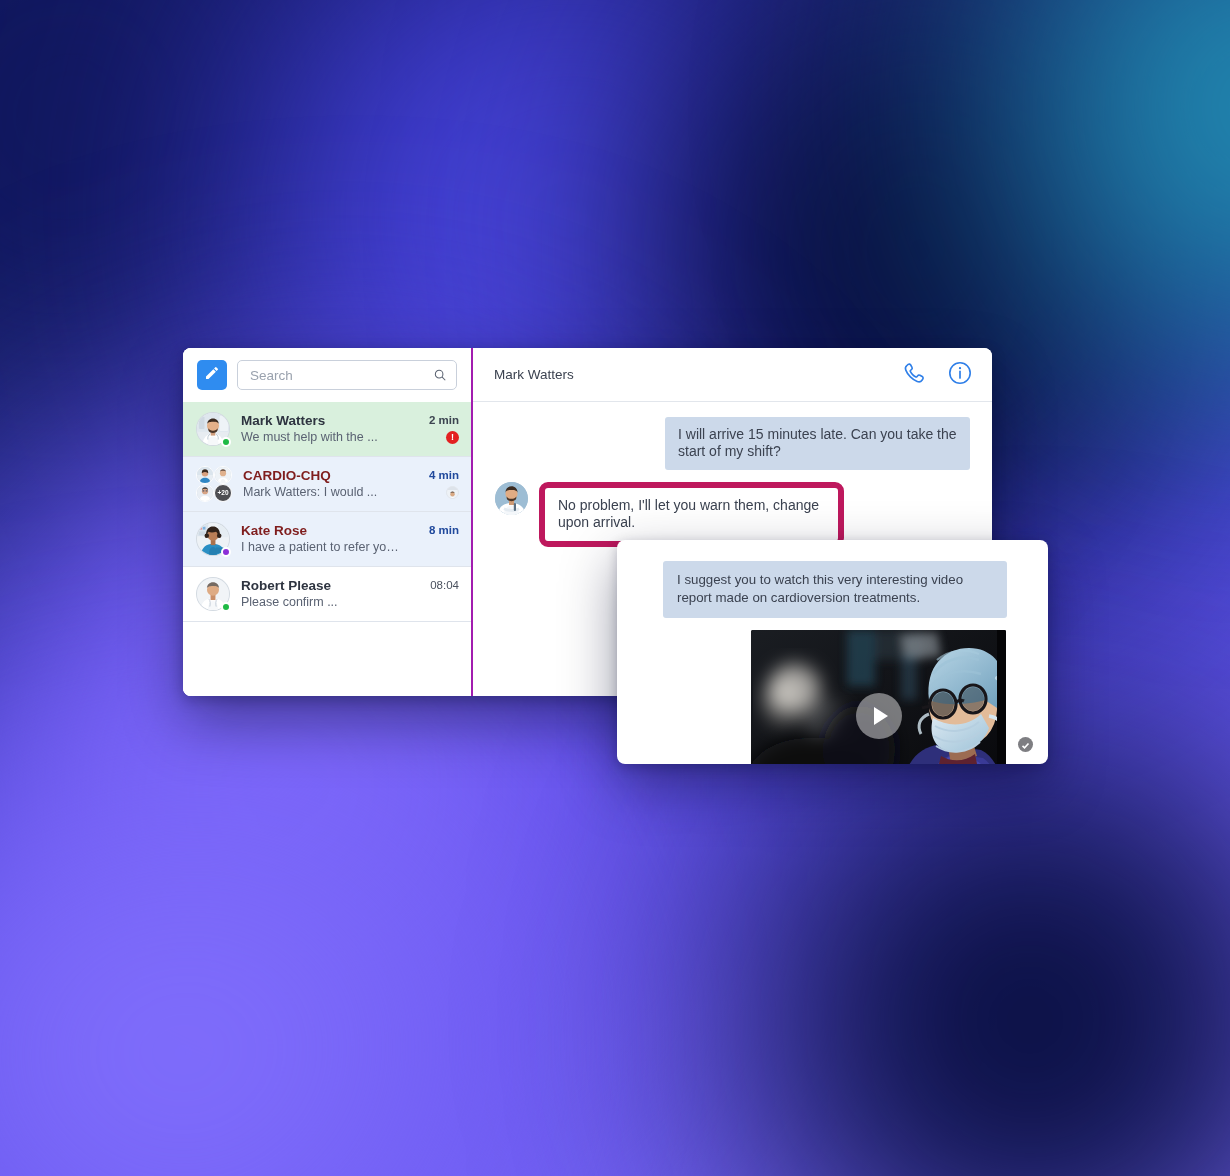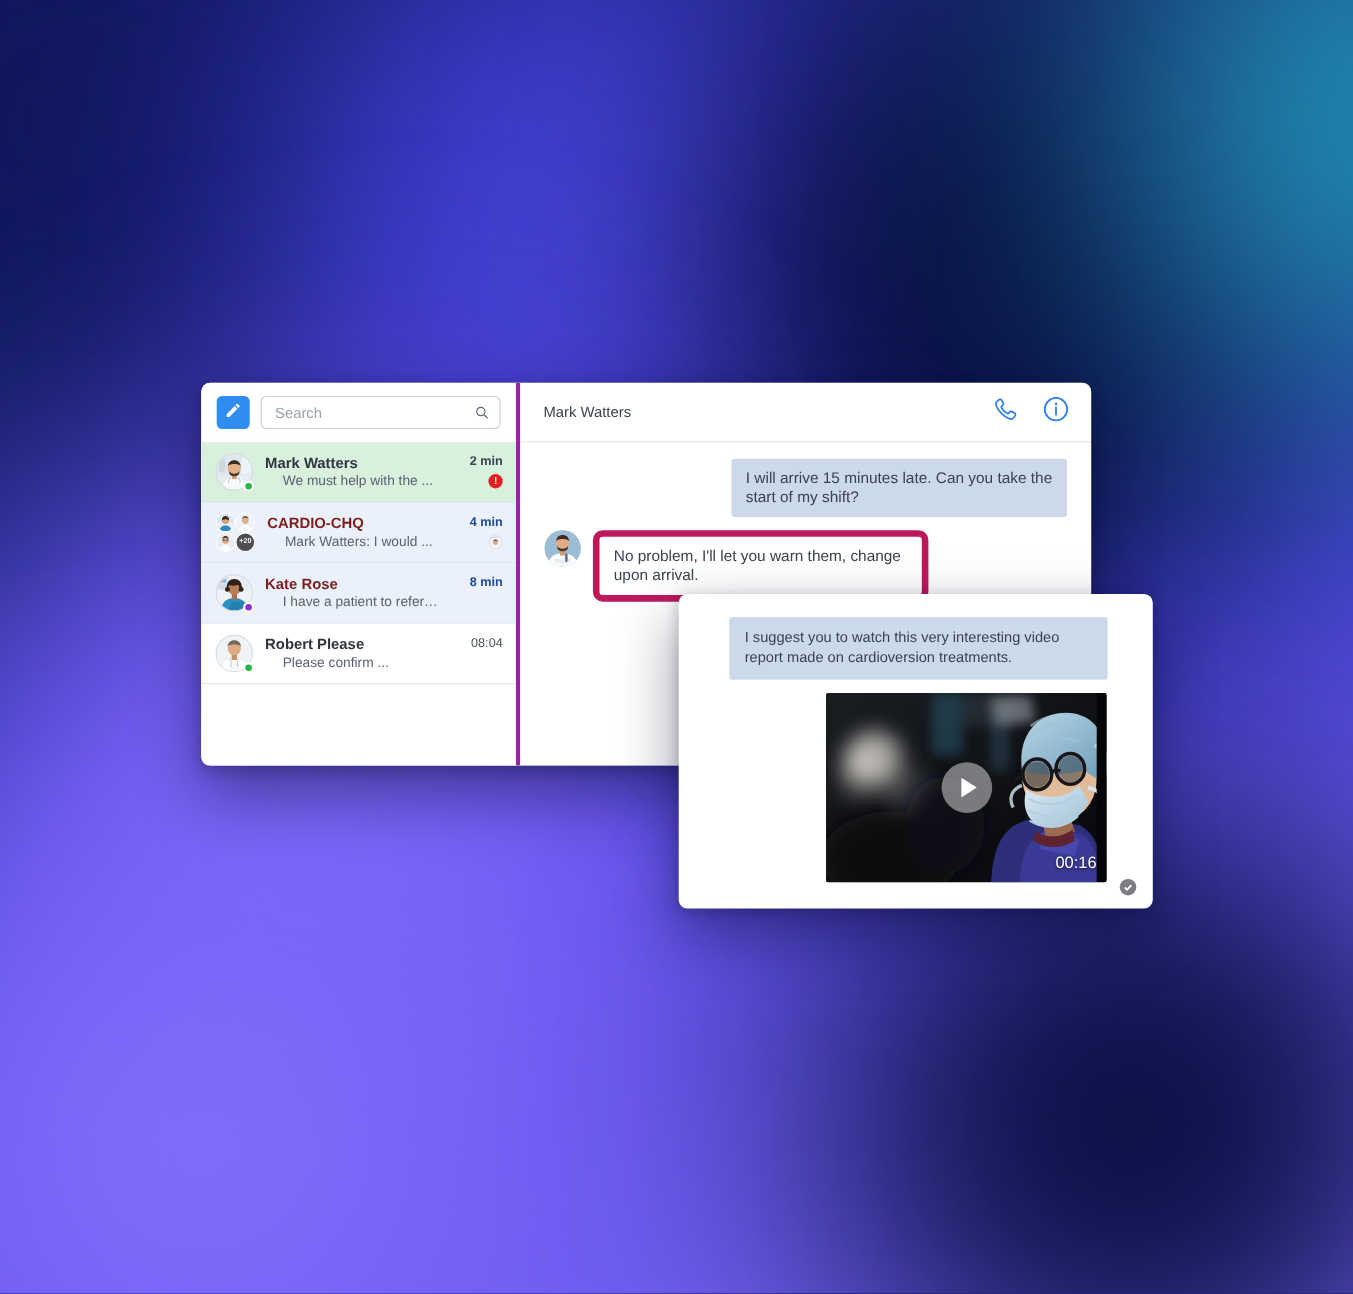--- a/index.html
+++ b/index.html
@@ -47,21 +47,21 @@
     box-shadow: 0 26px 60px rgba(4,8,40,0.45), 0 4px 14px rgba(4,8,40,0.25);
     display: flex;
     overflow: hidden;
     z-index: 2;
   }
 
   
   .sidebar {
     width: 290px;
     background: #ffffff;
-    border-right: 4px solid #a21caf;
+    border-right: 2px solid #a21caf;
     display: flex;
     flex-direction: column;
   }
   .sidebar-top {
     height: 54px;
     display: flex;
     align-items: center;
     gap: 10px;
     padding: 0 14px 0 14px;
     background:#fff;
@@ -140,21 +140,21 @@
   }
 
   .conv-text { flex: 1 1 auto; min-width: 0; }
   .conv-name {
     font-size: 13.5px; font-weight: 700; color: #2e3440;
     line-height: 17px; white-space: nowrap; overflow: hidden; text-overflow: ellipsis;
   }
   .conv-name.blue { color: #7f1d1d; }
   .conv-snippet {
     font-size: 12.5px; color: #5a6272; line-height: 17px;
-    white-space: nowrap; overflow: hidden; text-overflow: ellipsis; margin-left: 16px;
+    white-space: nowrap; overflow: hidden; text-overflow: ellipsis;
   }
   .conv-meta {
     flex: 0 0 auto; width: 46px;
     display: flex; flex-direction: column;
     align-items: flex-end; justify-content: center; gap: 5px;
   }
   .conv-time { font-size: 11.5px; color: #3c4450; font-weight: 700; }
   .conv-time.blue { color: #20499c; }
   .conv-time.plain { font-weight: 400; color: #4a515e; }
   .badge-alert {
@@ -198,21 +198,21 @@
   }
   .bubble.out {
     background: #ccd9ea; border-radius: 3px;
   }
   .msg-av { width: 33px; height: 33px; border-radius: 50%; overflow: hidden; flex: 0 0 auto; background:#cdd8e4; }
 
   
   #float-card {
     position: absolute;
     left: 617px; top: 540px;
-    width: 431px; height: 286px;
+    width: 431px; height: 224px;
     background: #ffffff;
     border-radius: 8px;
     box-shadow: 0 22px 55px rgba(4,8,40,0.42), 0 3px 12px rgba(4,8,40,0.22);
     z-index: 5;
     padding: 21px 24px 0 46px;
     overflow: hidden;
   }
   .fc-bubble {
     background: #ccd9ea; border-radius: 3px;
     padding: 10px 14px 11px 14px;

